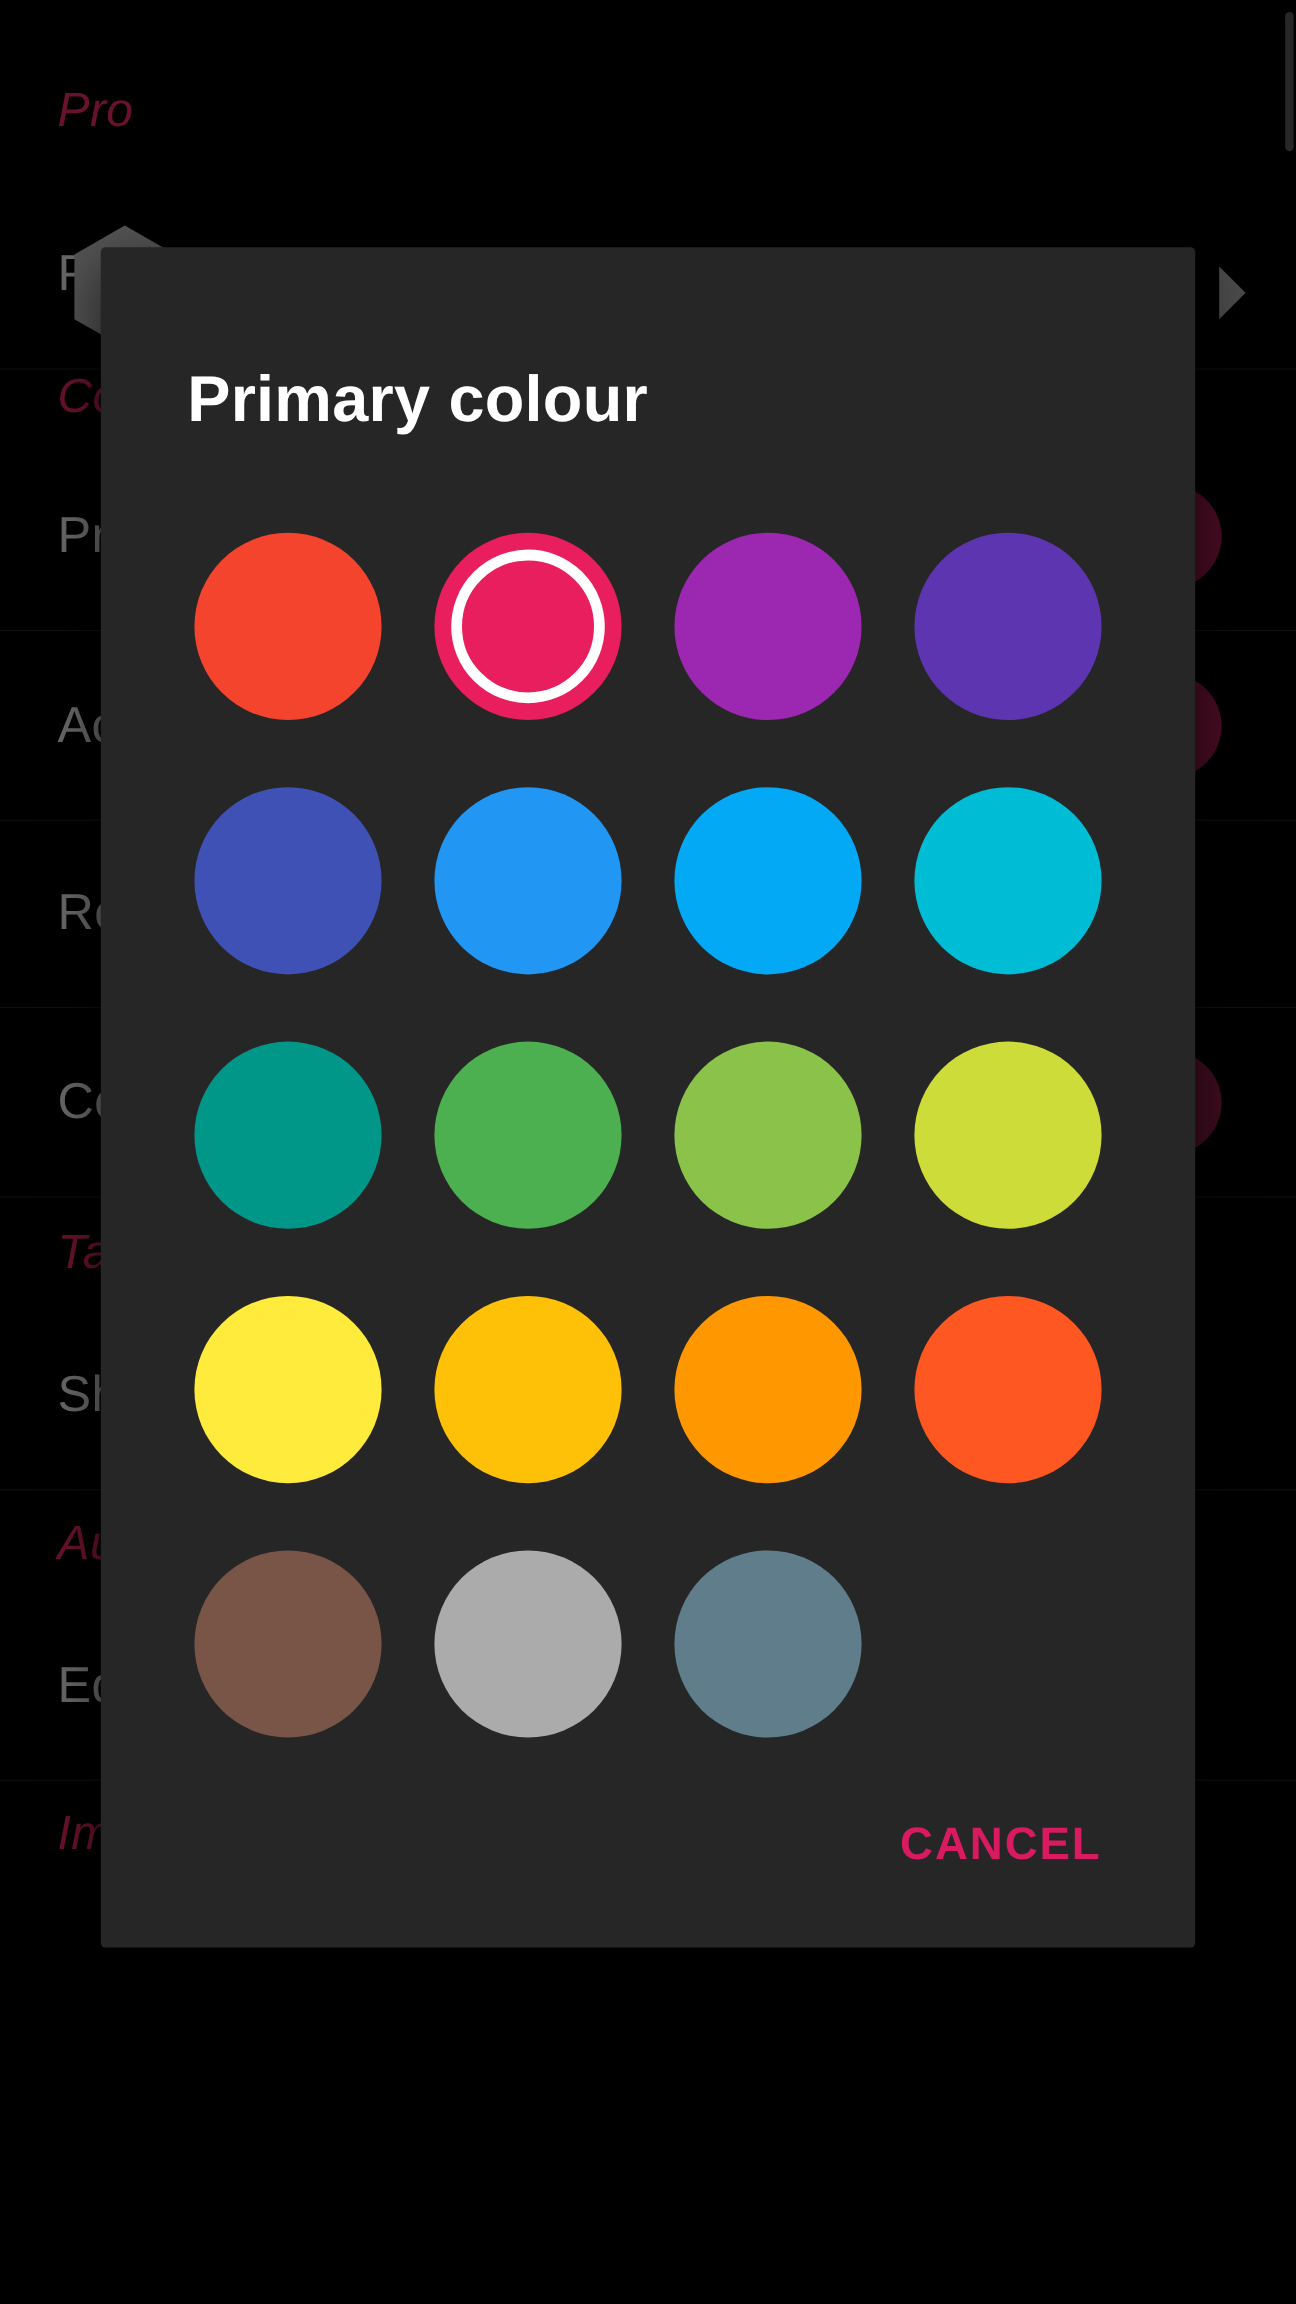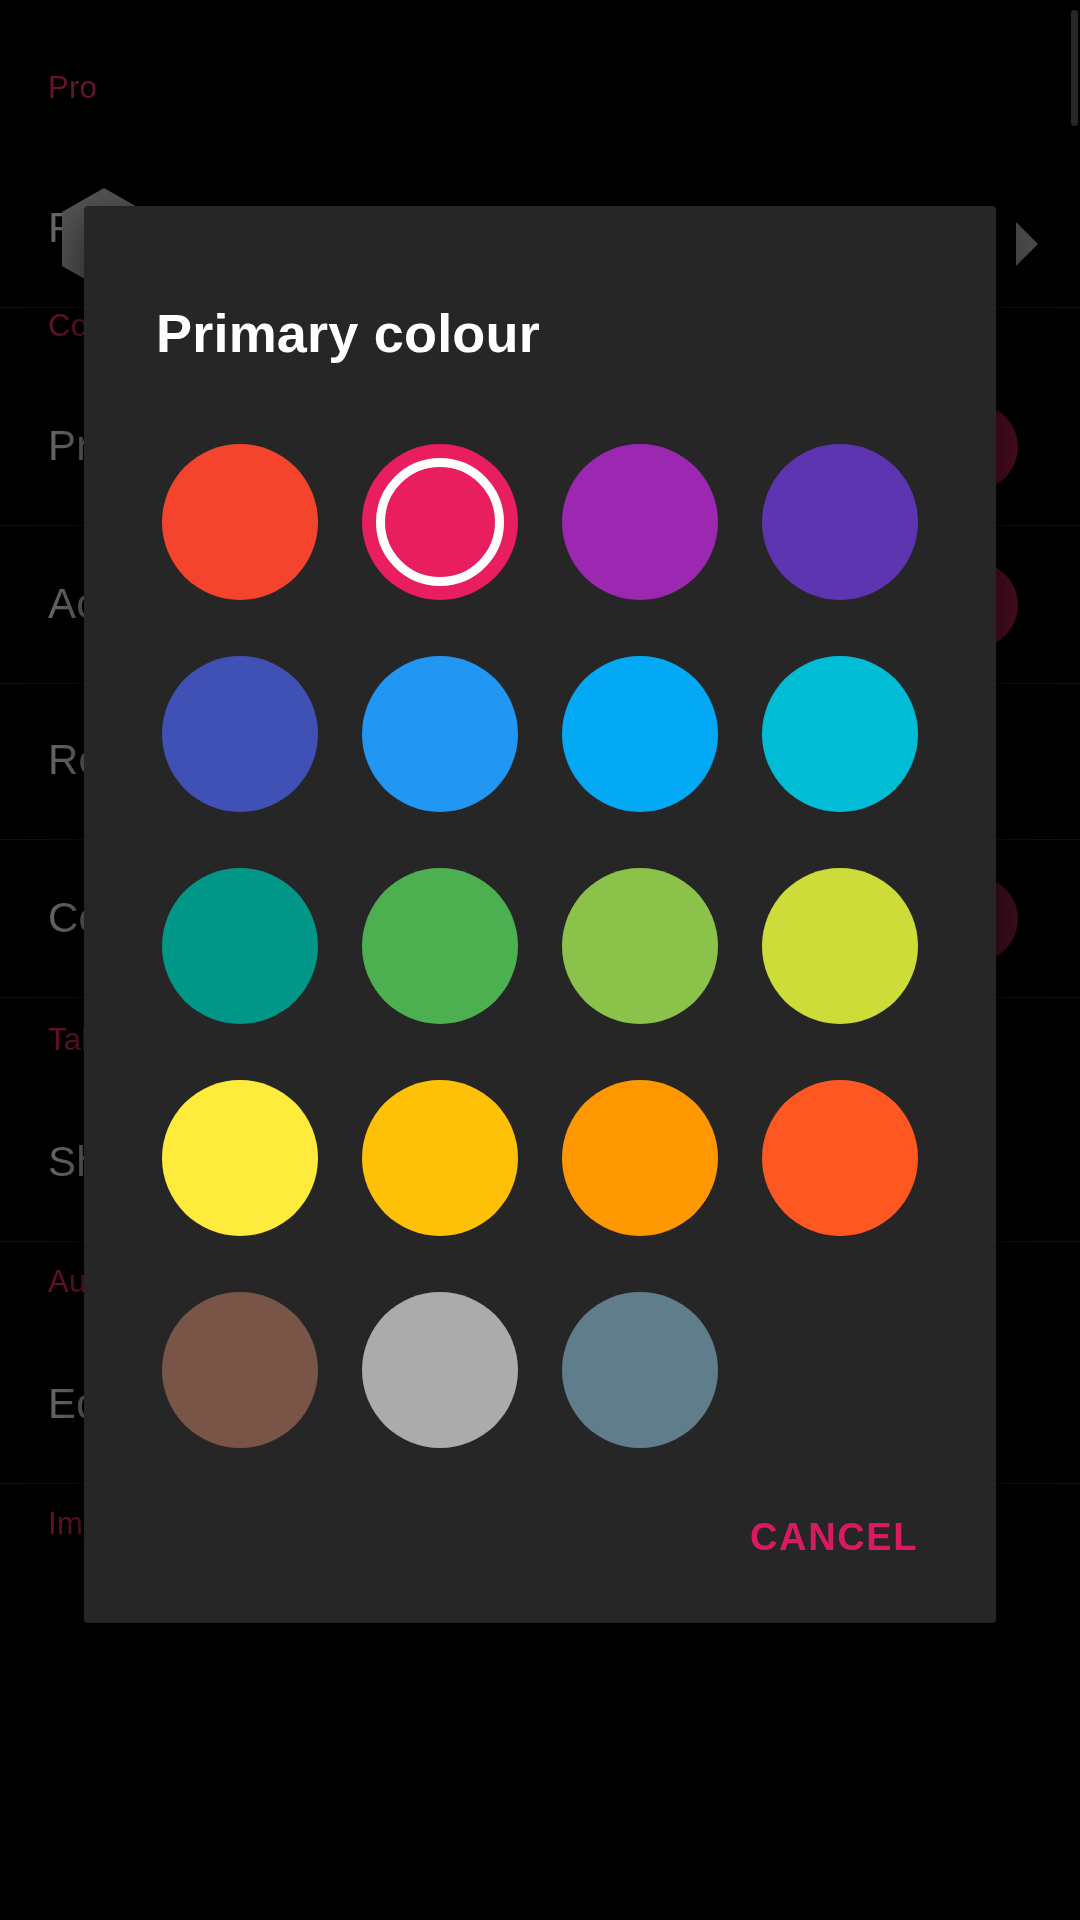--- a/index.html
+++ b/index.html
@@ -17,23 +17,24 @@
   }
 
   
   #bg-page {
     position:absolute; inset:0;
     background:#000000;
   }
   .bg-header {
     position:absolute;
     left:48px;
-    font-size:31px;
+    font-size:40px;
     letter-spacing:0.3px;
     font-weight:400;
+    font-style:italic;
   }
   .bg-row {
     position:absolute;
     left:0; right:0;
     border-bottom:1px solid #171717;
   }
   .bg-row-label {
     position:absolute;
     left:48px;
     font-size:42px;

